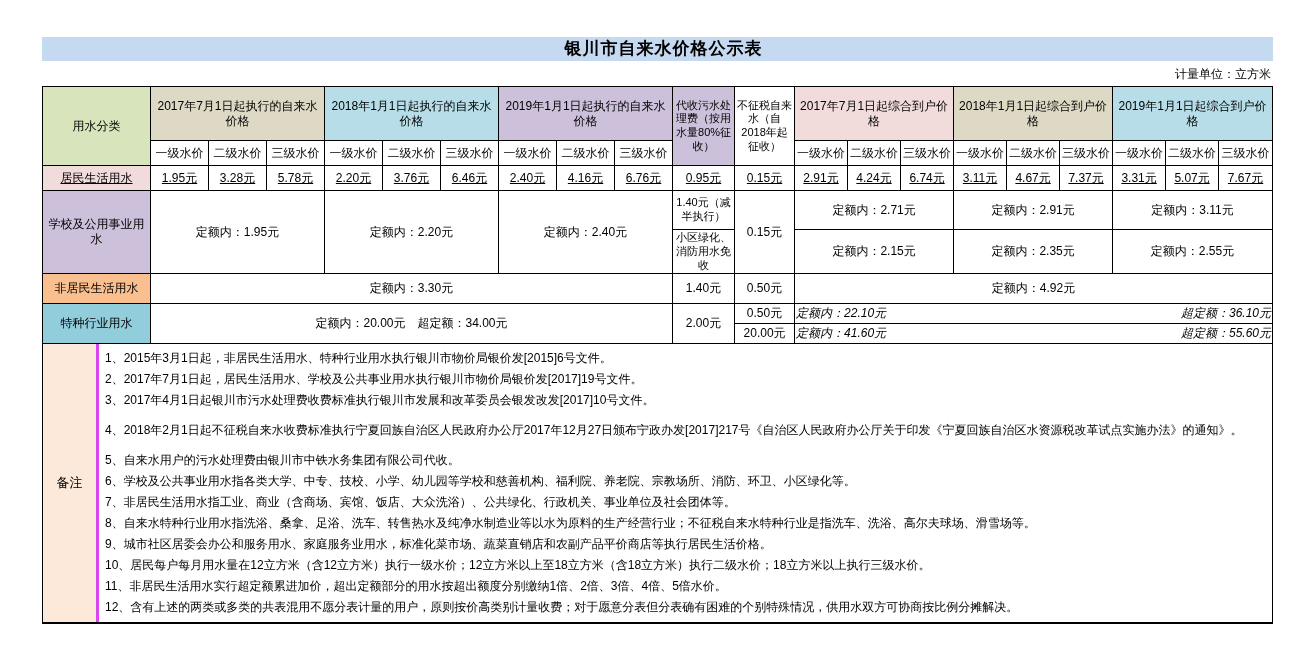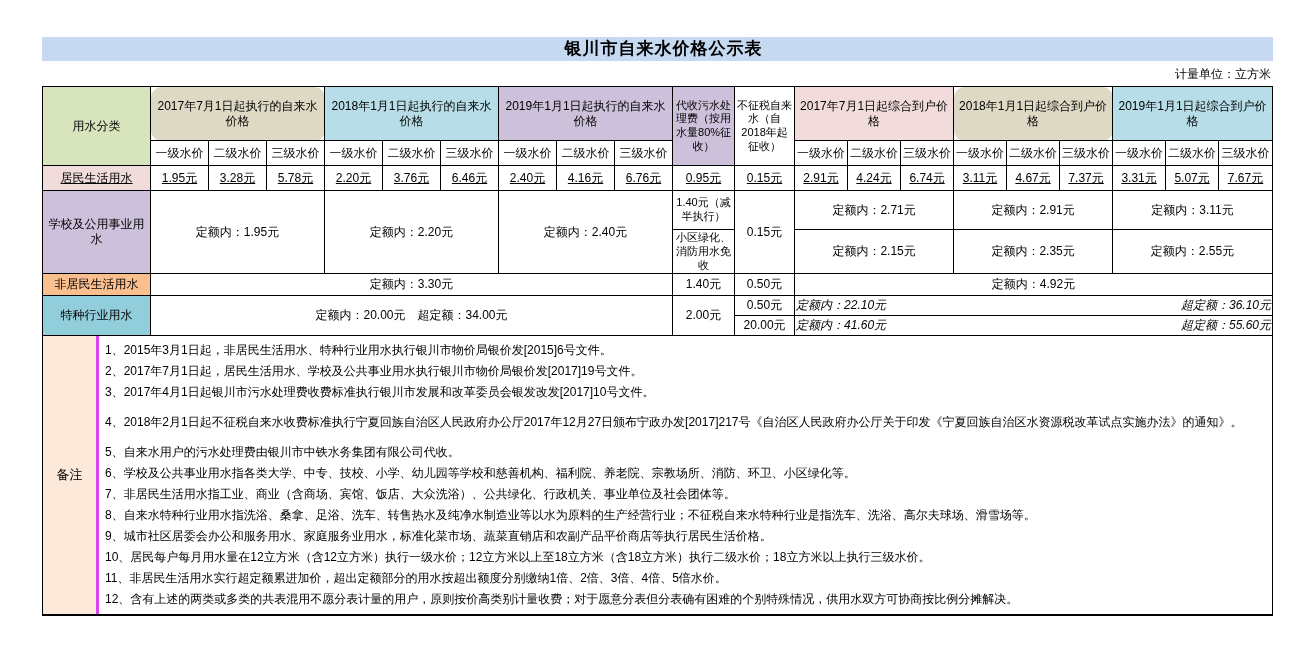--- a/index.html
+++ b/index.html
@@ -33,26 +33,26 @@
     border: 1px solid #000;
     text-align: center; vertical-align: middle;
     overflow: hidden; padding: 1px;
     line-height: 1.25;
   }
   .h-groups td { height: 54px; }
   .h-tiers  td { height: 25px; margin-left: 12px; }
   .r-res    td { height: 25px; text-decoration: underline; }
   .r-sch-a  td { height: 39px; }
   .r-sch-b  td { height: 39px; }
-  .r-nonres td { height: 22px; margin-top: 24px; }
+  .r-nonres td { height: 30px; margin-top: 24px; }
   .r-spe-a  td { height: 20px; }
   .r-spe-b  td { height: 20px; margin-left: 48px; }
 
   .bg-green    { background: #D7E4BC; }
-  .bg-tan      { background: #DDD9C4; border-radius: 11px; }
+  .bg-tan      { background: #DDD9C4; }
   .bg-blue     { background: #B7DEE8; }
   .bg-lavender { background: #CCC0DA; }
   .bg-pink     { background: #F2DCDB; }
   .bg-orange   { background: #FABF8F; }
   .bg-teal     { background: #92CDDC; }
   .bg-peach    { background: #FDE9D9; }
 
   .small-cell { font-size: 11px; line-height: 1.15; }
   .split-cell { display: flex; justify-content: space-between; align-items: center; font-style: italic; }
 

